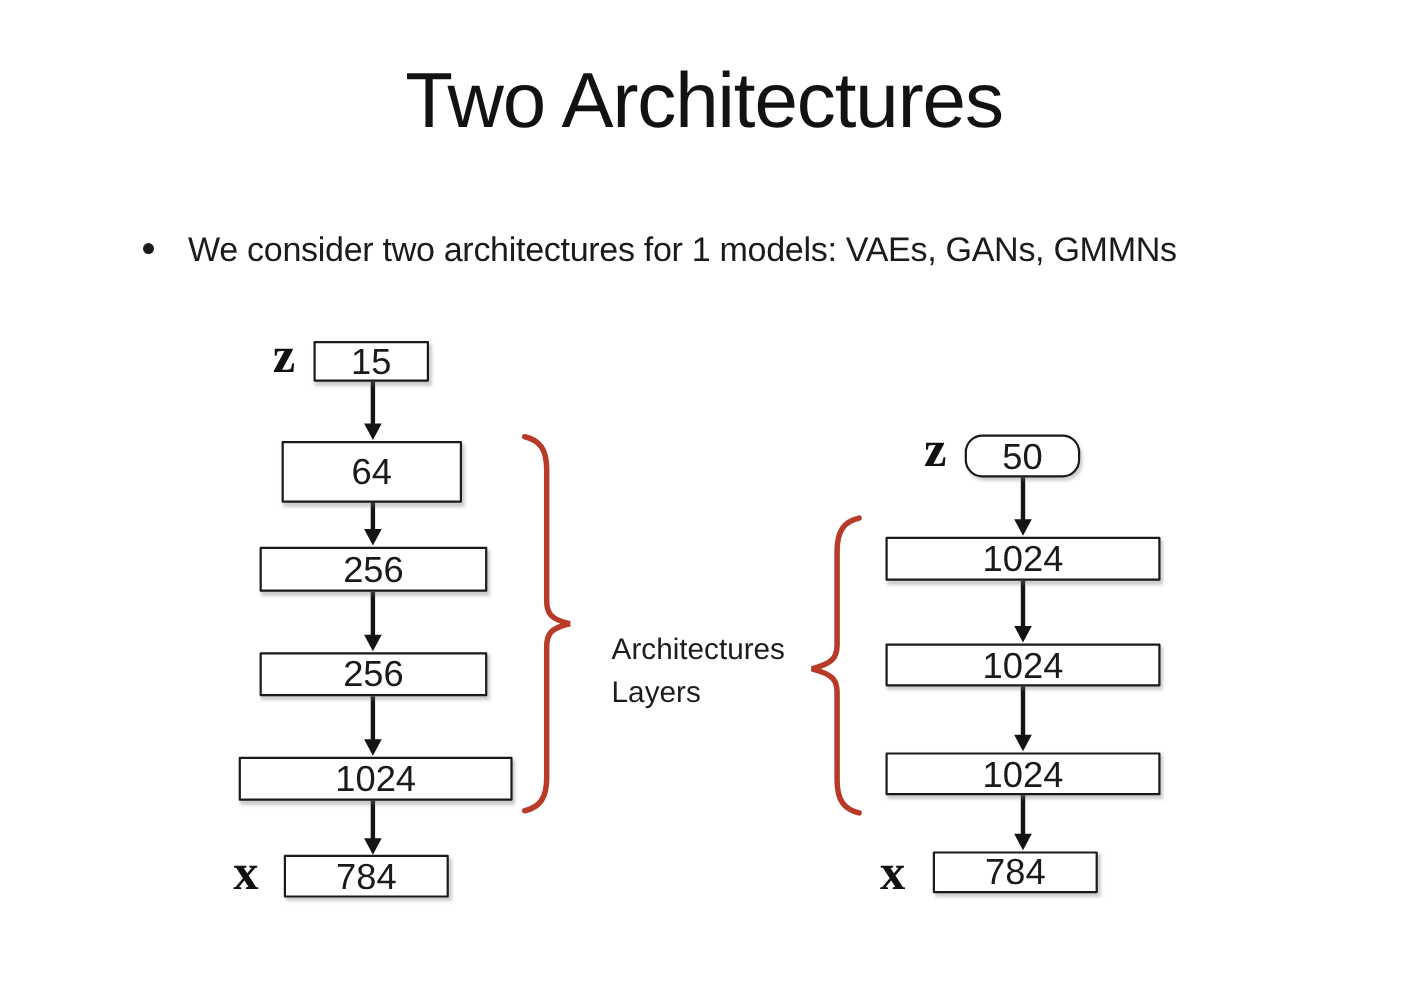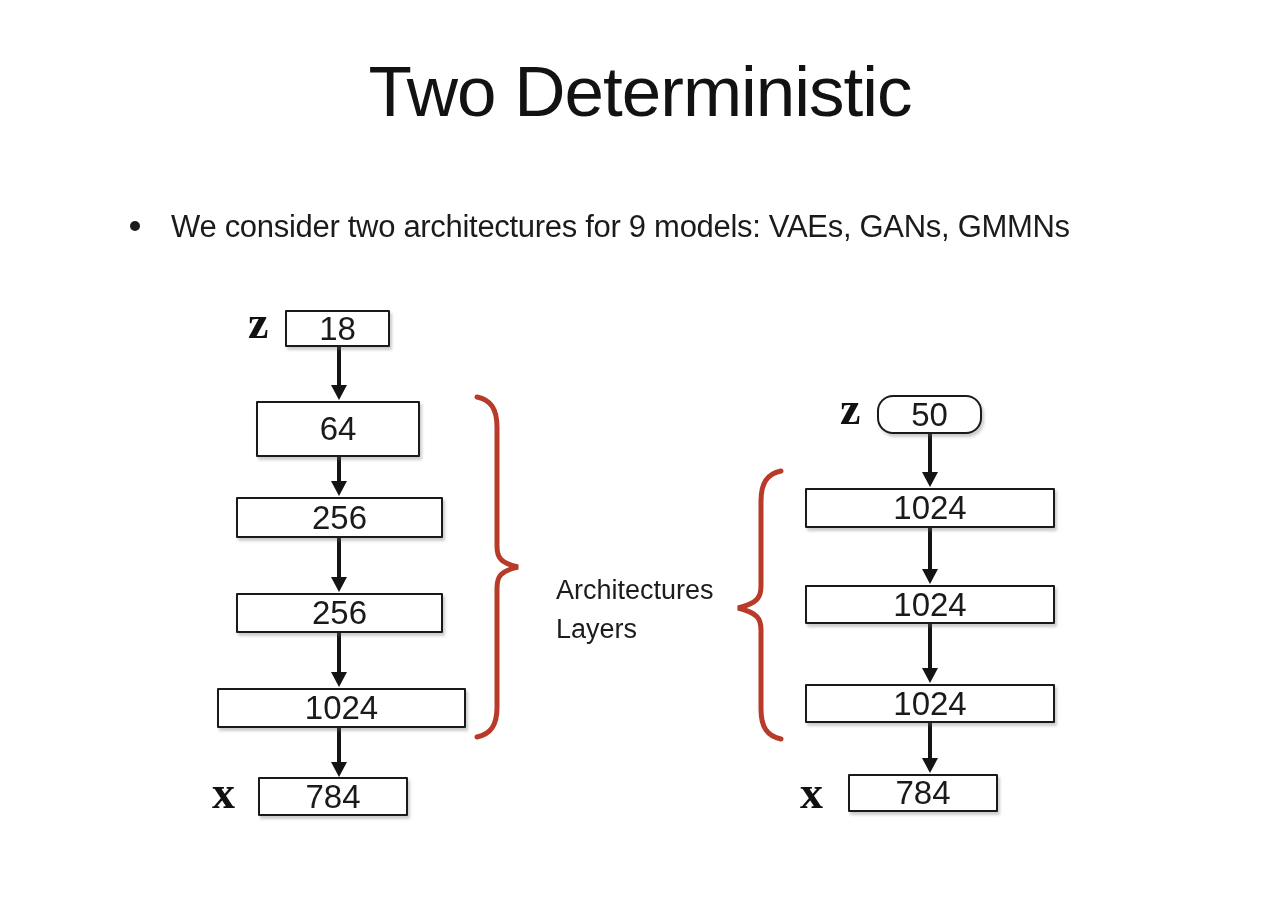--- a/index.html
+++ b/index.html
@@ -84,25 +84,25 @@
   }
   .arrow-line { stroke: #141414; stroke-width: 4; }
   .arrow-head { fill: #141414; }
   .brace-path { fill: none; stroke-width: 5; stroke-linecap: round; }
 </style>
 </head>
 <body>
 
 <div class="slide">
 
-  <h1 class="slide-title">Two Deterministic</h1>
+  <h1 class="slide-title">Two Architectures</h1>
 
   <div class="bullet-row">
     <span class="bullet-dot"></span>
-    <span class="bullet-text">We consider two architectures for 9 models: VAEs, GANs, GMMNs</span>
+    <span class="bullet-text">We consider two architectures for 1 models: VAEs, GANs, GMMNs</span>
   </div>
 
   <svg class="overlay" width="1280" height="904" viewBox="0 0 1280 904">
 
     <g>
       <line class="arrow-line" x1="339" y1="347" x2="339" y2="389"></line>
       <polygon class="arrow-head" points="331,385 347,385 339,400"></polygon>
     </g>
     <g>
       <line class="arrow-line" x1="339" y1="441" x2="339" y2="485"></line>
@@ -137,21 +137,21 @@
       <line class="arrow-line" x1="930" y1="723" x2="930" y2="762"></line>
       <polygon class="arrow-head" points="922,758 938,758 930,773"></polygon>
     </g>
 
     <path class="brace-path" d="M 477,397 C 491,400 497,409 497,427 L 497,546 C 497,557 500,563 518,567 C 500,571 497,577 497,588 L 497,707 C 497,725 491,734 477,737" stroke="#b73b28"></path>
 
     <path class="brace-path" d="M 781,471 C 767,474 761,483 761,501 L 761,586 C 761,597 758,603 738,608 C 758,613 761,619 761,630 L 761,709 C 761,727 767,736 781,739" stroke="#b73b28"></path>
   </svg>
 
   <span class="var-label" style="left:248px; top:300px;">z</span>
-  <div class="layer-box" style="left:285px; top:310px; width:105px; height:37px;">18</div>
+  <div class="layer-box" style="left:285px; top:310px; width:105px; height:37px;">15</div>
   <div class="layer-box" style="left:256px; top:401px; width:164px; height:56px;">64</div>
   <div class="layer-box" style="left:236px; top:497px; width:207px; height:41px;">256</div>
   <div class="layer-box" style="left:236px; top:593px; width:207px; height:40px;">256</div>
   <div class="layer-box" style="left:217px; top:688px; width:249px; height:40px;">1024</div>
   <span class="var-label" style="left:212px; top:770px;">x</span>
   <div class="layer-box" style="left:258px; top:777px; width:150px; height:39px;">784</div>
 
   <div class="annotation">
     <div>Architectures</div>
     <div>Layers</div>

